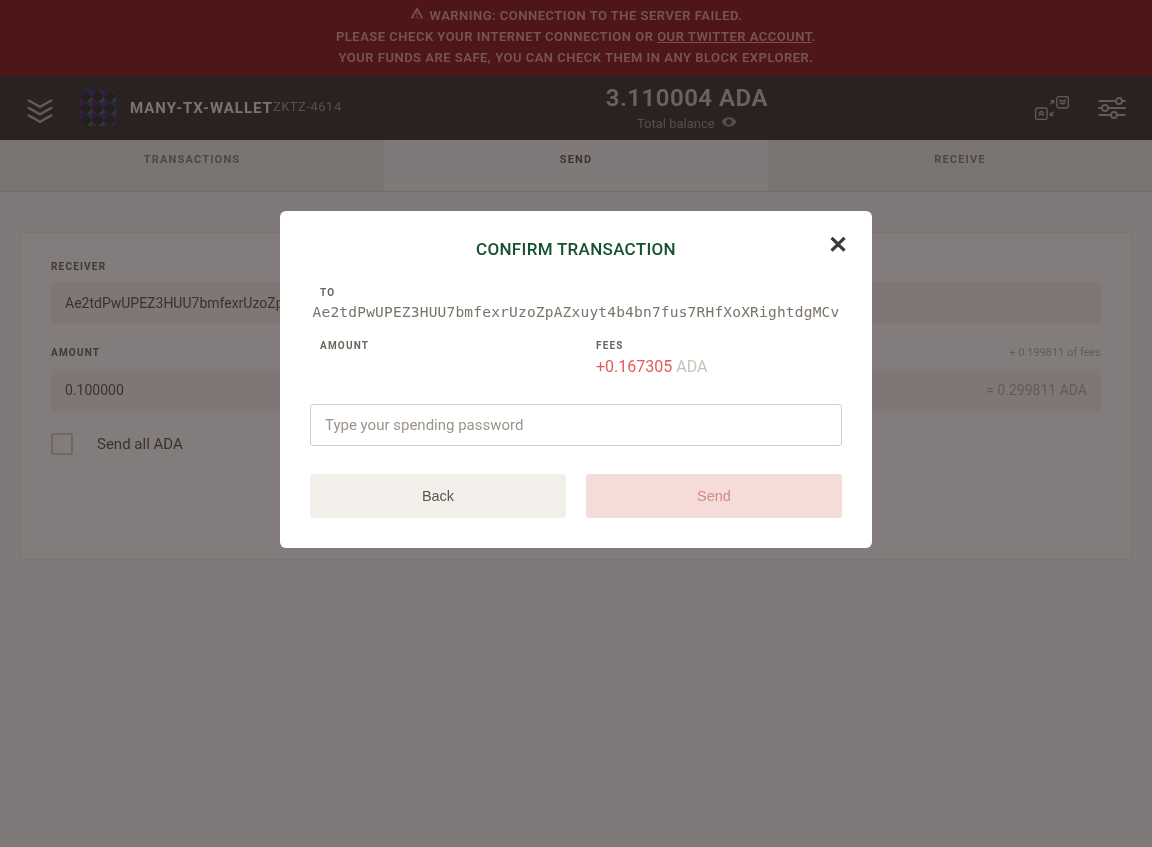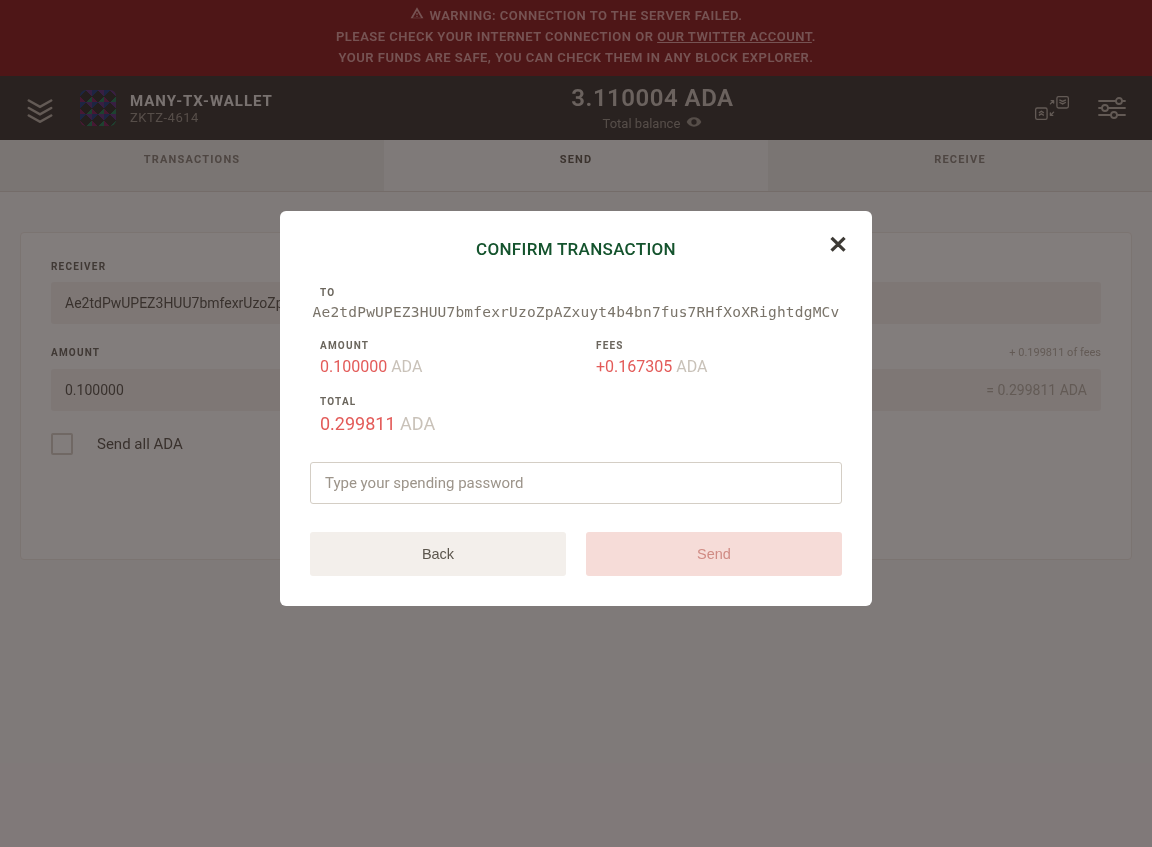--- a/index.html
+++ b/index.html
@@ -11,21 +11,21 @@
   .warning-banner { background: #8a1a1b; color: #e3a0a0; text-align: center; padding: 6px 0 8px; font-size: 13px; font-weight: 600; letter-spacing: 0.5px; line-height: 1.6; }
   .warning-banner .line1 { display: inline-flex; align-items: center; gap: 6px; }
   .warning-banner a { color: #e3a0a0; text-decoration: underline; }
   .warning-icon { display:inline-block; }
 
   
   .header { background: #383430; color: #e8e4df; display: flex; align-items: center; padding: 0 20px; height: 64px; gap: 20px; }
   .logo { display:flex; align-items:center; justify-content:center; width:40px; }
   .wallet-id { display:flex; align-items:center; gap:14px; }
   .wallet-avatar { width:36px; height:36px; border-radius:6px; background:#2e2b28; display:inline-block; background-image: linear-gradient(45deg,#7a1e5a 25%,transparent 25%),linear-gradient(-45deg,#1e7a52 25%,transparent 25%),linear-gradient(45deg,transparent 75%,#5a2e7a 75%),linear-gradient(-45deg,transparent 75%,#1e3a7a 75%); background-size:12px 12px; }
-  .wallet-text { display:flex; flex-direction:column; line-height:1.2; }
+  .wallet-text { display:flex; flex-direction:row; line-height:1.2; }
   .wallet-name { font-weight:700; letter-spacing:1px; font-size:15px; color:#e8e4df; }
   .wallet-sub { font-size:13px; color:#9c948a; letter-spacing:0.5px;}
   .balance { flex:1; text-align:center; }
   .balance-amount { font-size:24px; font-weight:600; color:#c9c2b9; letter-spacing:0.5px;}
   .balance-label { font-size:13px; color:#9c948a; display:inline-flex; align-items:center; gap:6px; margin-top:2px;}
   .header-icons { display:flex; gap:20px; align-items:center; }
   .header-icon { width:40px; height:40px; display:flex; align-items:center; justify-content:center; cursor:pointer; color:#b8b0a5;}
 
   
   .tabs { display:flex; background:#eceae6; border-bottom:1px solid #ddd8d1; height:52px; }
@@ -177,41 +177,30 @@
     <div class="modal-close">✕</div>
 
     <div class="modal-section">
       <div class="modal-label">TO</div>
       <div class="modal-to">Ae2tdPwUPEZ3HUU7bmfexrUzoZpAZxuyt4b4bn7fus7RHfXoXRightdgMCv</div>
     </div>
 
     <div class="modal-row modal-section">
       <div class="modal-col">
         <div class="modal-label">AMOUNT</div>
-        <div class="modal-value">
-          <span class="num">0.100000</span>
-          <span class="unit">ADA</span>
-        </div>
       </div>
       <div class="modal-col fees">
         <div class="modal-label">FEES</div>
         <div class="modal-value">
           <span class="num">+0.167305</span>
           <span class="unit">ADA</span>
         </div>
       </div>
     </div>
 
-    <div class="modal-section">
-      <div class="modal-label">TOTAL</div>
-      <div class="modal-value" style="font-size:18px">
-        <span class="num">0.299811</span>
-        <span class="unit">ADA</span>
-      </div>
-    </div>
 
     <div class="modal-section">
       <input type="password" class="modal-password" placeholder="Type your spending password" style="">
     </div>
 
     <div class="modal-buttons">
       <button class="modal-btn back">Back</button>
       <button class="modal-btn send">Send</button>
     </div>
   </div>

